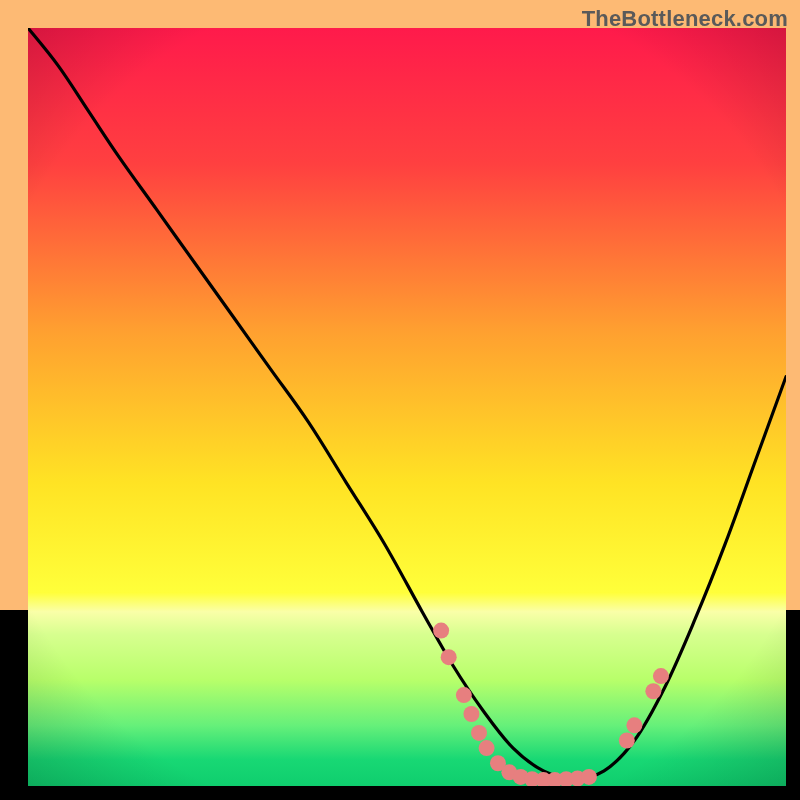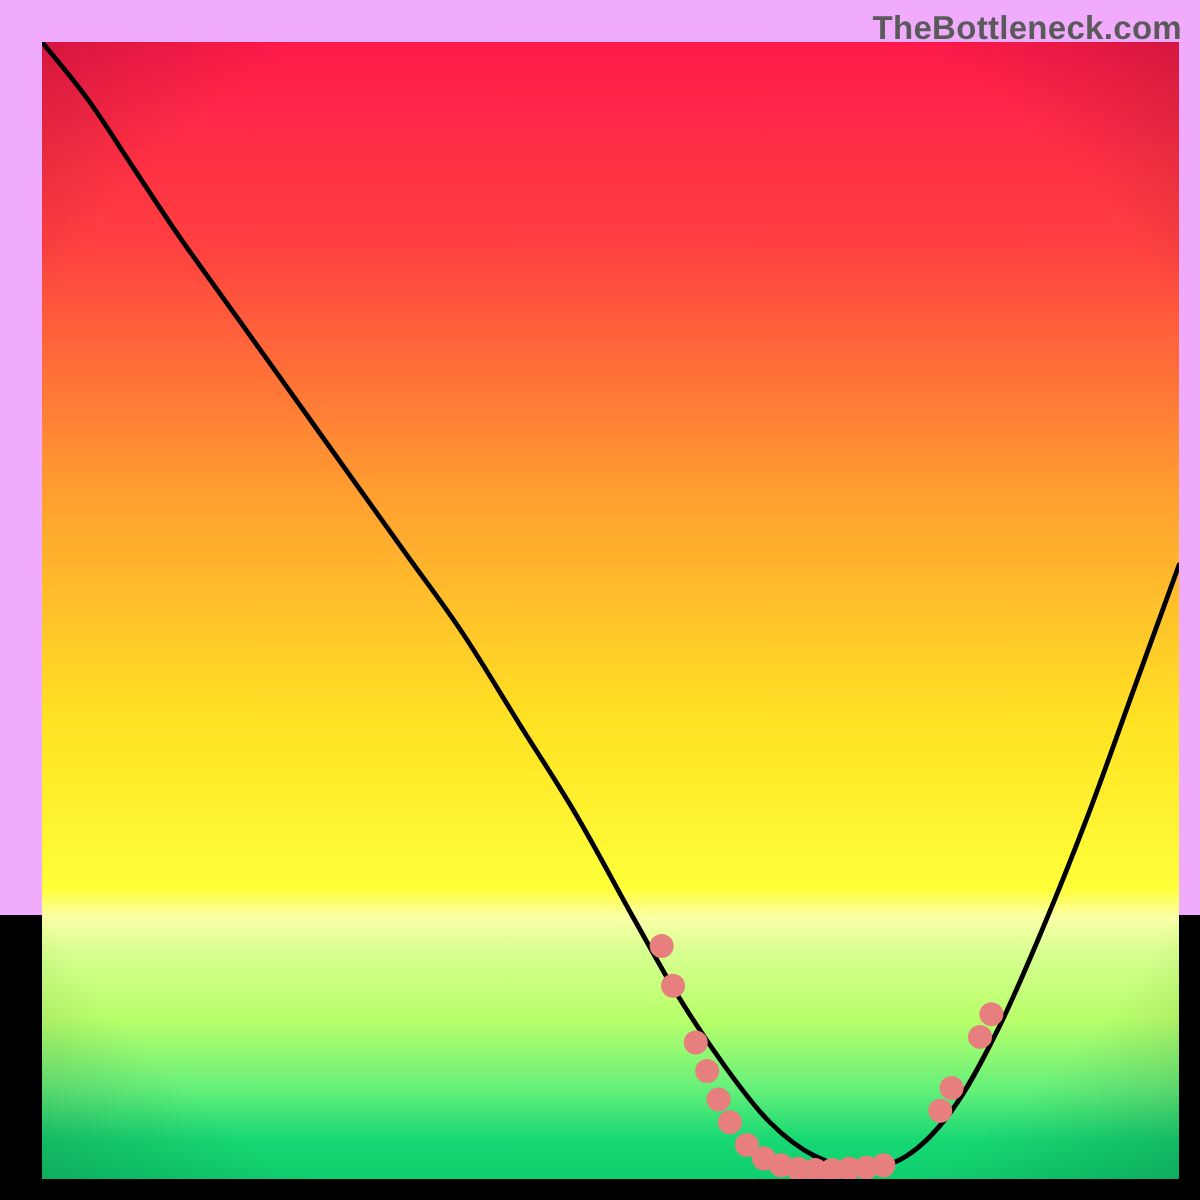--- a/index.html
+++ b/index.html
@@ -1,17 +1,17 @@
 <!DOCTYPE html>
 <html><head>
 <meta charset="utf-8">
 <style>
   * { margin: 0; padding: 0; box-sizing: border-box; }
   html, body { width: 800px; height: 800px; background: #000; overflow: hidden; }
-  .stage { position: relative; width: 800px; height: 610px; background: #f0abfc; }
+  .stage { position: relative; width: 800px; height: 610px; background: #fdba74; }
   .watermark {
     position: absolute;
     top: 6px;
     right: 12px;
     font-family: Arial, Helvetica, sans-serif;
     font-size: 22px;
     font-weight: 600;
     color: #5a5a5a;
     letter-spacing: 0.2px;
   }

